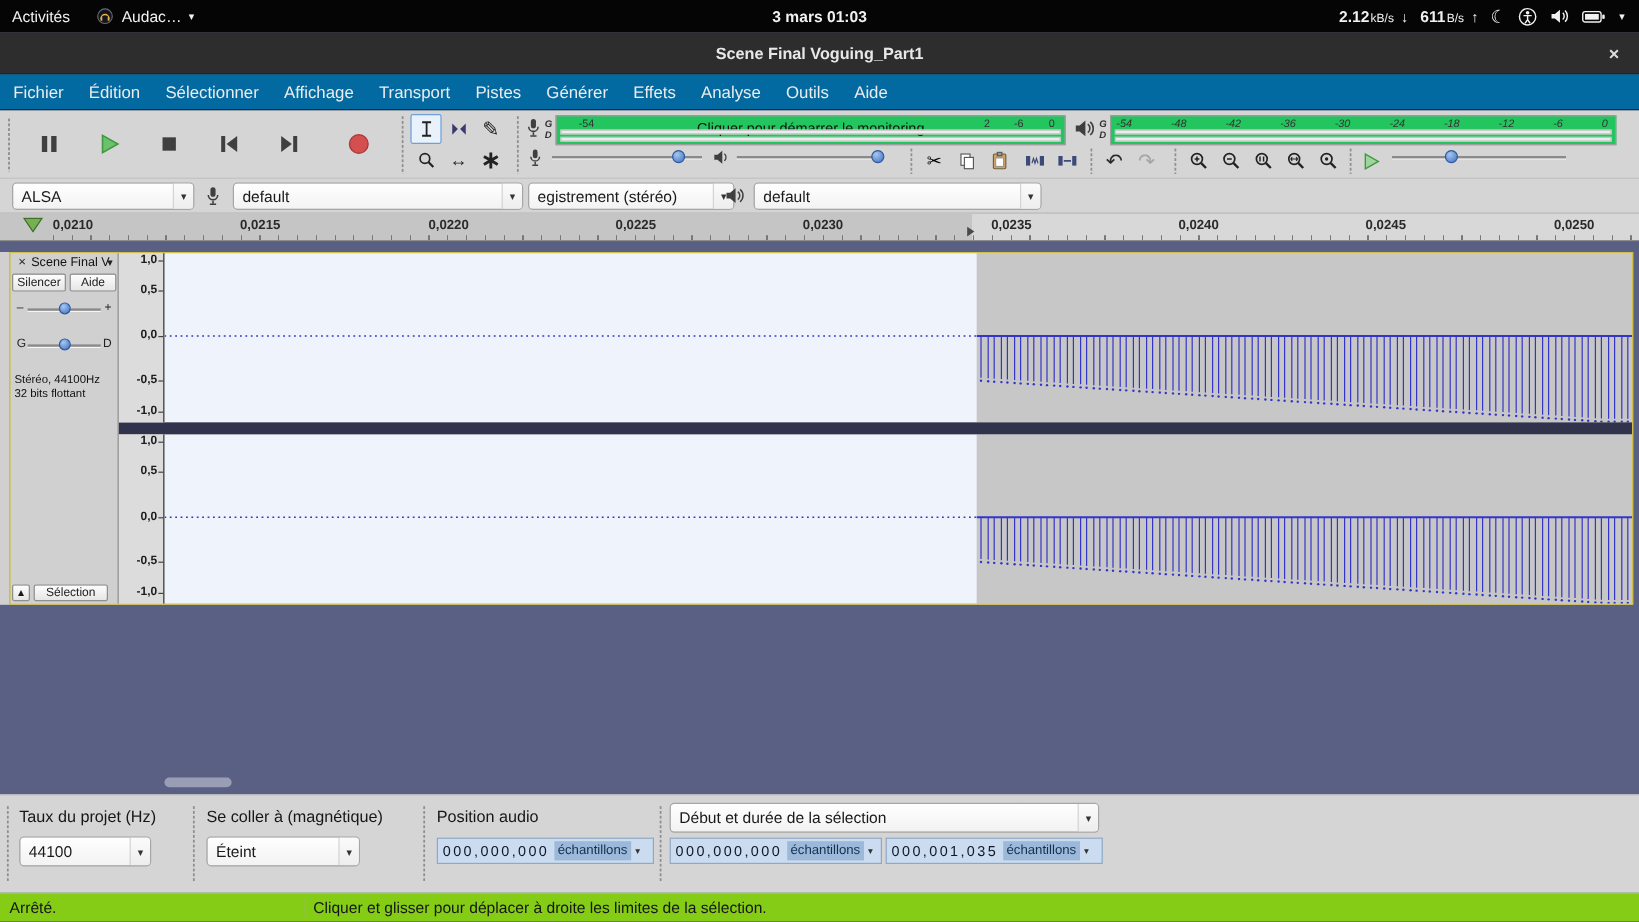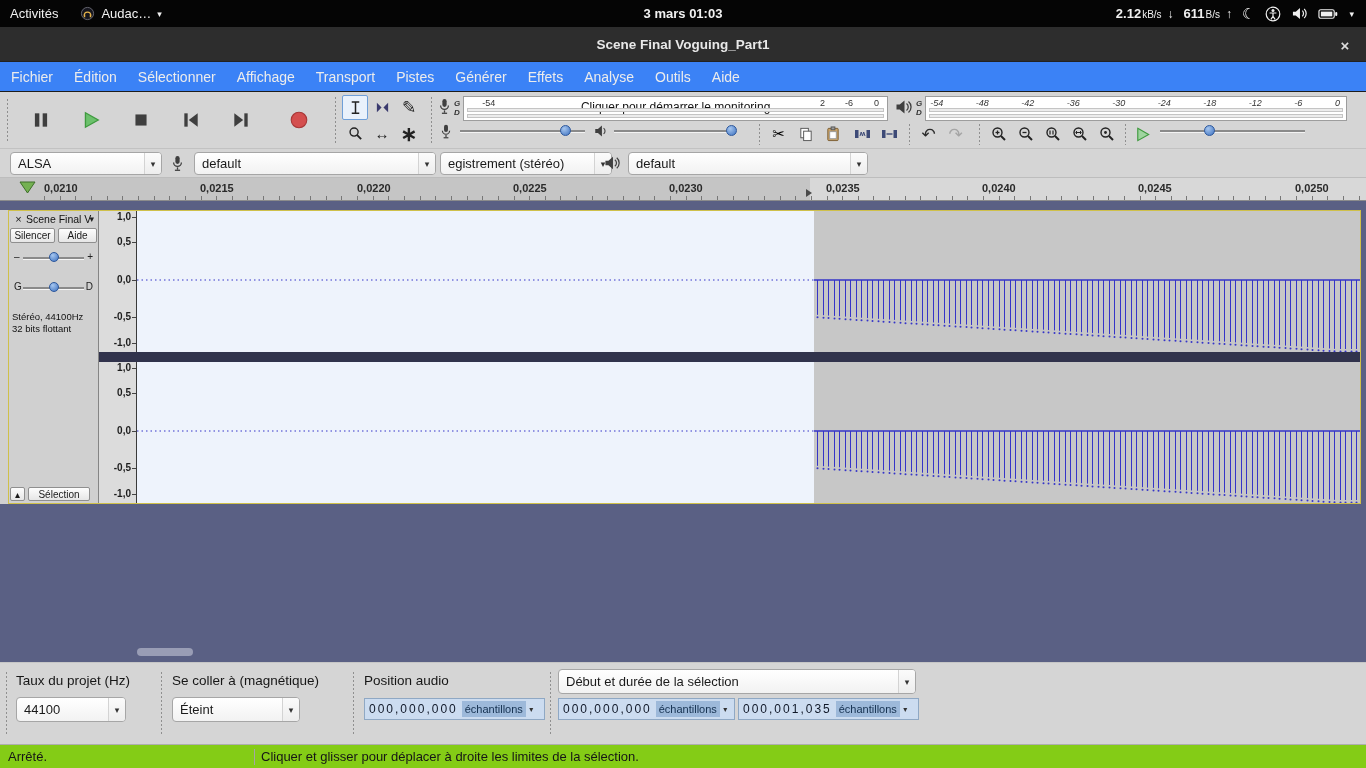--- a/index.html
+++ b/index.html
@@ -14,40 +14,40 @@
   #gnome-bar .gb-right{margin-left:auto;display:flex;align-items:center;gap:10px;padding-right:12px;z-index:2}
   #gnome-bar .unit{font-size:10px;margin-left:1px}
   #gnome-bar .arr{font-weight:bold;font-size:12px}
   #gnome-bar svg{display:block}
 
   
   #titlebar{position:absolute;left:0;top:27px;width:1366px;height:35px;background:#2d2d2d;color:#e8e8e8;display:flex;align-items:center;justify-content:center;font-weight:bold;font-size:13.5px;border-bottom:1px solid #222}
   #titlebar .close{position:absolute;right:10px;top:7px;width:22px;height:22px;display:flex;align-items:center;justify-content:center;font-size:15px;color:#dcdcdc}
 
   
-  #menubar{position:absolute;left:0;top:62px;width:1366px;height:30px;background:#3b82f6;color:#ececec;display:flex;align-items:center;font-size:14px;border-bottom:1px solid #1d1d1d}
+  #menubar{position:absolute;left:0;top:62px;width:1366px;height:30px;background:#0369a1;color:#ececec;display:flex;align-items:center;font-size:14px;border-bottom:1px solid #1d1d1d}
   #menubar .mi{padding:5px 10px;margin-left:1px;cursor:default}
 
   
   #toolbars{position:absolute;left:0;top:92px;width:1366px;height:57px;background:#d5d5d5;border-bottom:1px solid #c2c2c2}
   .tbtn{position:absolute;display:flex;align-items:center;justify-content:center;background:transparent;border:none}
   .tbtn svg{display:block}
   .gripper{position:absolute;width:3px;background-image:radial-gradient(#8f8f8f 35%,transparent 36%);background-size:3px 4px}
   .tool{position:absolute;width:26px;height:25px;display:flex;align-items:center;justify-content:center;border:1px solid transparent;border-radius:2px;color:#222}
   .tool.selected{background:#e9f1fb;border:1px solid #6f9fd8}
   .glyph15{font-size:15px;font-weight:bold;line-height:1}
   .glyph18{font-size:17px;line-height:1}
 
   .hslider{position:absolute;height:14px}
   .hslider .trk{position:absolute;left:0;right:0;top:6px;height:2px;background:#8a8a8a;box-shadow:0 1px 0 rgba(255,255,255,.7)}
   .hslider .thumb{position:absolute;top:1px;width:11px;height:11px;border-radius:50%;background:radial-gradient(circle at 35% 30%,#a6c6ef,#3e72c0);border:1px solid #2c579c}
 
   .meter{position:absolute;display:flex;align-items:center;gap:3px}
   .meter .m-ch{display:flex;flex-direction:column;justify-content:center;font-size:8px;line-height:9px;font-weight:bold;color:#333}
-  .meter .m-body{position:relative;flex:1;height:25px;background:#ffffff;border:1px solid #9d9d9d}
+  .meter .m-body{position:relative;flex:1;height:25px;background:#22c55e;border:1px solid #9d9d9d}
   .meter .m-num{position:absolute;top:1px;font-size:9px;color:#333}
   .meter .m-bars{position:absolute;left:3px;right:3px;bottom:2px;display:flex;flex-direction:column;gap:2px}
   .meter .m-bars i{display:block;height:4px;background:#ececec;border:1px solid #c4c4c4}
   .m-scalerow{position:absolute;left:4px;right:6px;top:1px;display:flex;justify-content:space-between;font-size:9px;color:#333}
   .m-msg{position:absolute;left:0;right:0;top:3px;text-align:center;font-size:12px;color:#111}
 
   
   .combo{position:absolute;display:flex;align-items:stretch;background:linear-gradient(#ffffff,#f2f2f2);border:1px solid #a6a6a6;border-radius:4px;font-size:13px;overflow:hidden}
   .combo .c-label{flex:1;display:flex;align-items:center;padding:0 7px;white-space:nowrap;overflow:hidden}
   .combo .c-arrow{width:17px;display:flex;align-items:center;justify-content:center;border-left:1px solid #d3d3d3;color:#333;font-size:9px;background:linear-gradient(#fbfbfb,#ededed)}

